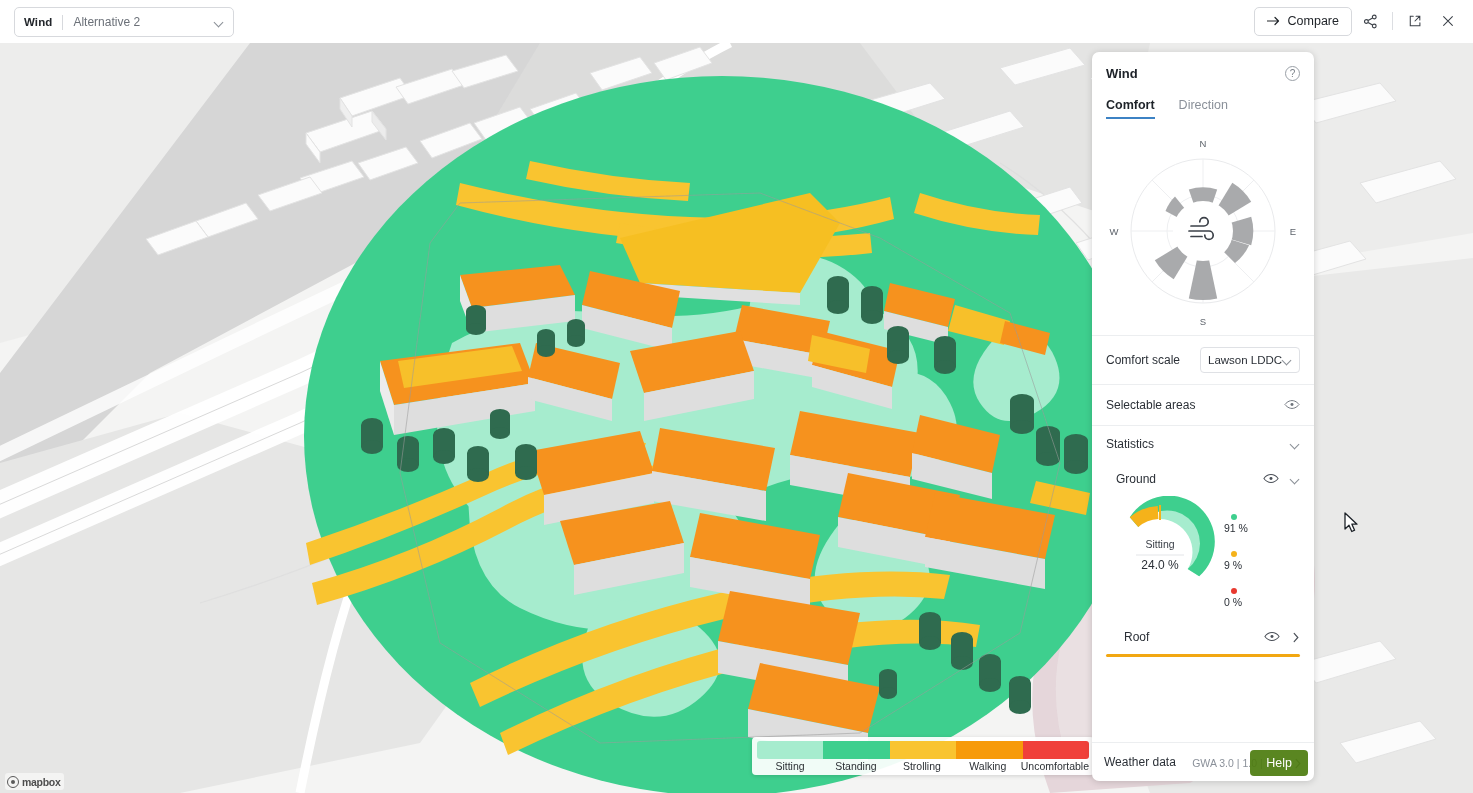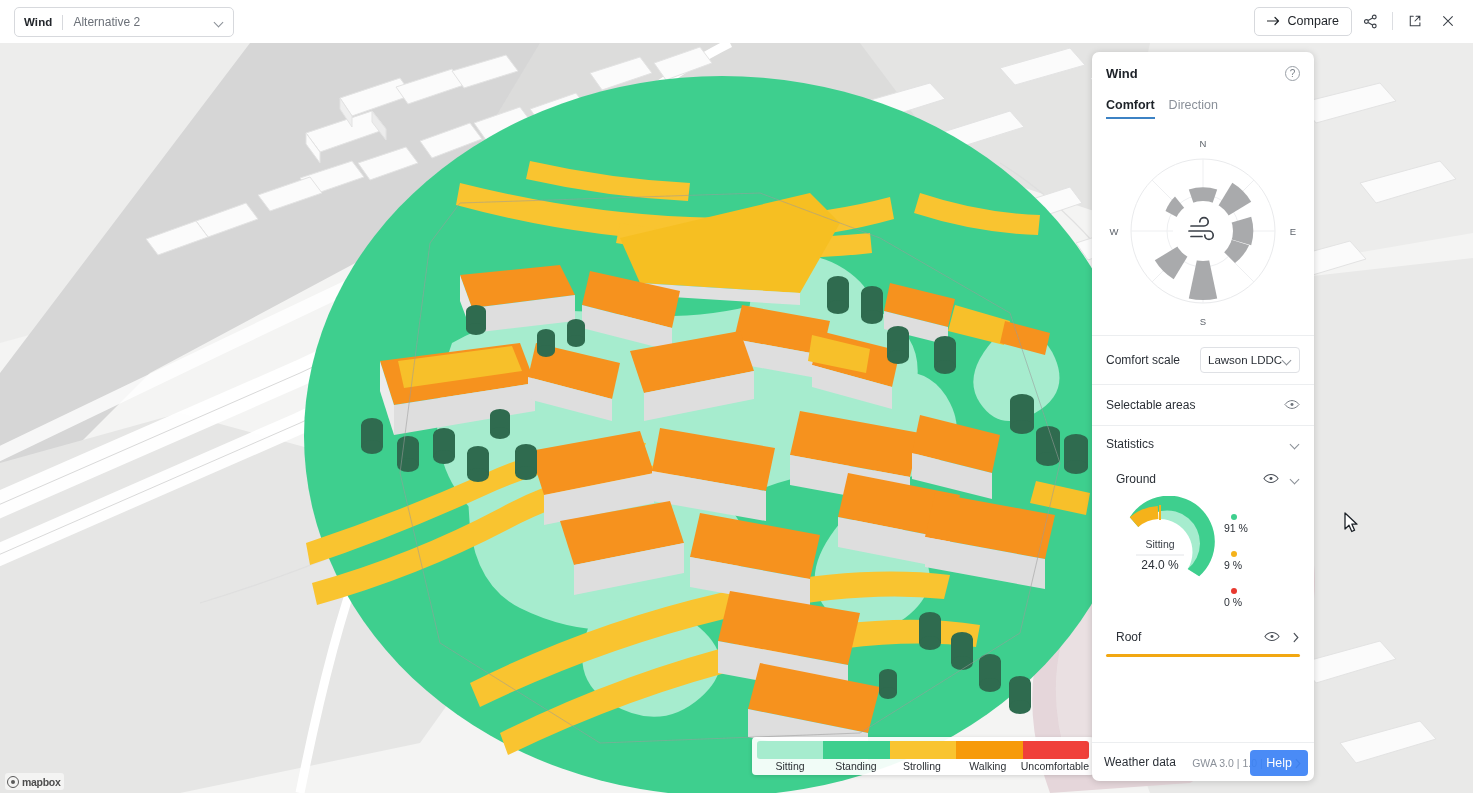--- a/index.html
+++ b/index.html
@@ -106,21 +106,21 @@
   .panel-head {
     display: flex; align-items: center; justify-content: space-between;
     padding: 14px 14px 0 14px;
   }
   .panel-title { font-size: 13px; font-weight: bold; color: #1d2228; }
   .help-circ {
     width: 15px; height: 15px; border-radius: 50%; border: 1.2px solid #9aa0a7;
     display: flex; align-items: center; justify-content: center;
     font-size: 10px; color: #7a8088; cursor: pointer;
   }
-  .tabs { display: flex; gap: 14px; padding: 17px 14px 0 14px; }
+  .tabs { display: flex; gap: 24px; padding: 17px 14px 0 14px; }
   .tab { font-size: 12.5px; color: #8a9099; padding-bottom: 5px; cursor: pointer; }
   .tab.active { color: #1d2228; font-weight: bold; border-bottom: 2px solid #3c82c4; }
 
   .rose-wrap { padding: 12px 0 4px 0; display:flex; justify-content:center; }
 
   .row {
     display: flex; align-items: center; justify-content: space-between;
     padding: 11px 14px; border-top: 1px solid #eceef0;
   }
   .row.noborder { border-top: none; }
@@ -145,21 +145,21 @@
 
   .panel-spacer { flex: 1; }
   .weather-row {
     display:flex; align-items:flex-end; justify-content: space-between;
     padding: 12px 12px; border-top: 1px solid #eceef0;
   }
   .weather-val { font-size: 10.5px; color: #8a9099; }
 
   .help-btn {
     position: absolute; right: 12px; bottom: 17px;
-    background: #3b82f6; color: #ffffff; font-size: 12.5px;
+    background: #4d7c0f; color: #ffffff; font-size: 12.5px;
     border-radius: 4px; padding: 6px 16px; cursor: pointer; z-index: 60;
     opacity: .92;
   }
 
   
   .cursor { position: absolute; z-index: 70; pointer-events: none; }
 </style>
 </head>
 <body>
 
@@ -649,21 +649,21 @@
           <span class="legend-dot" style="background:#f5b21a"></span>
           <span class="legend-val">9 %</span>
         </div>
         <div class="legend-item">
           <span class="legend-dot" style="background:#e8392f"></span>
           <span class="legend-val">0 %</span>
         </div>
       </div>
     </div>
 
-    <div class="row sub-row noborder" style="padding-top:14px;padding-bottom:4px;">
+    <div class="row sub-row noborder" style="padding-top:14px;padding-bottom:4px;margin-left:8px;">
       <span class="row-label b">Roof</span>
       <span style="display:flex;align-items:center;gap:12px;">
         <span class="eye">
           <svg width="16" height="11" viewBox="0 0 20 14">
             <path d="M1 7s3.6-5 9-5 9 5 9 5-3.6 5-9 5-9-5-9-5z" fill="none" stroke="#4b5058" stroke-width="1.3"></path>
             <circle cx="10" cy="7" r="1.9" fill="#4b5058"></circle>
           </svg>
         </span>
         <svg width="8" height="11" viewBox="0 0 8 12">
           <path d="M2 1.5L6 6l-4 4.5" fill="none" stroke="#4b5058" stroke-width="1.3" stroke-linecap="round"></path>

